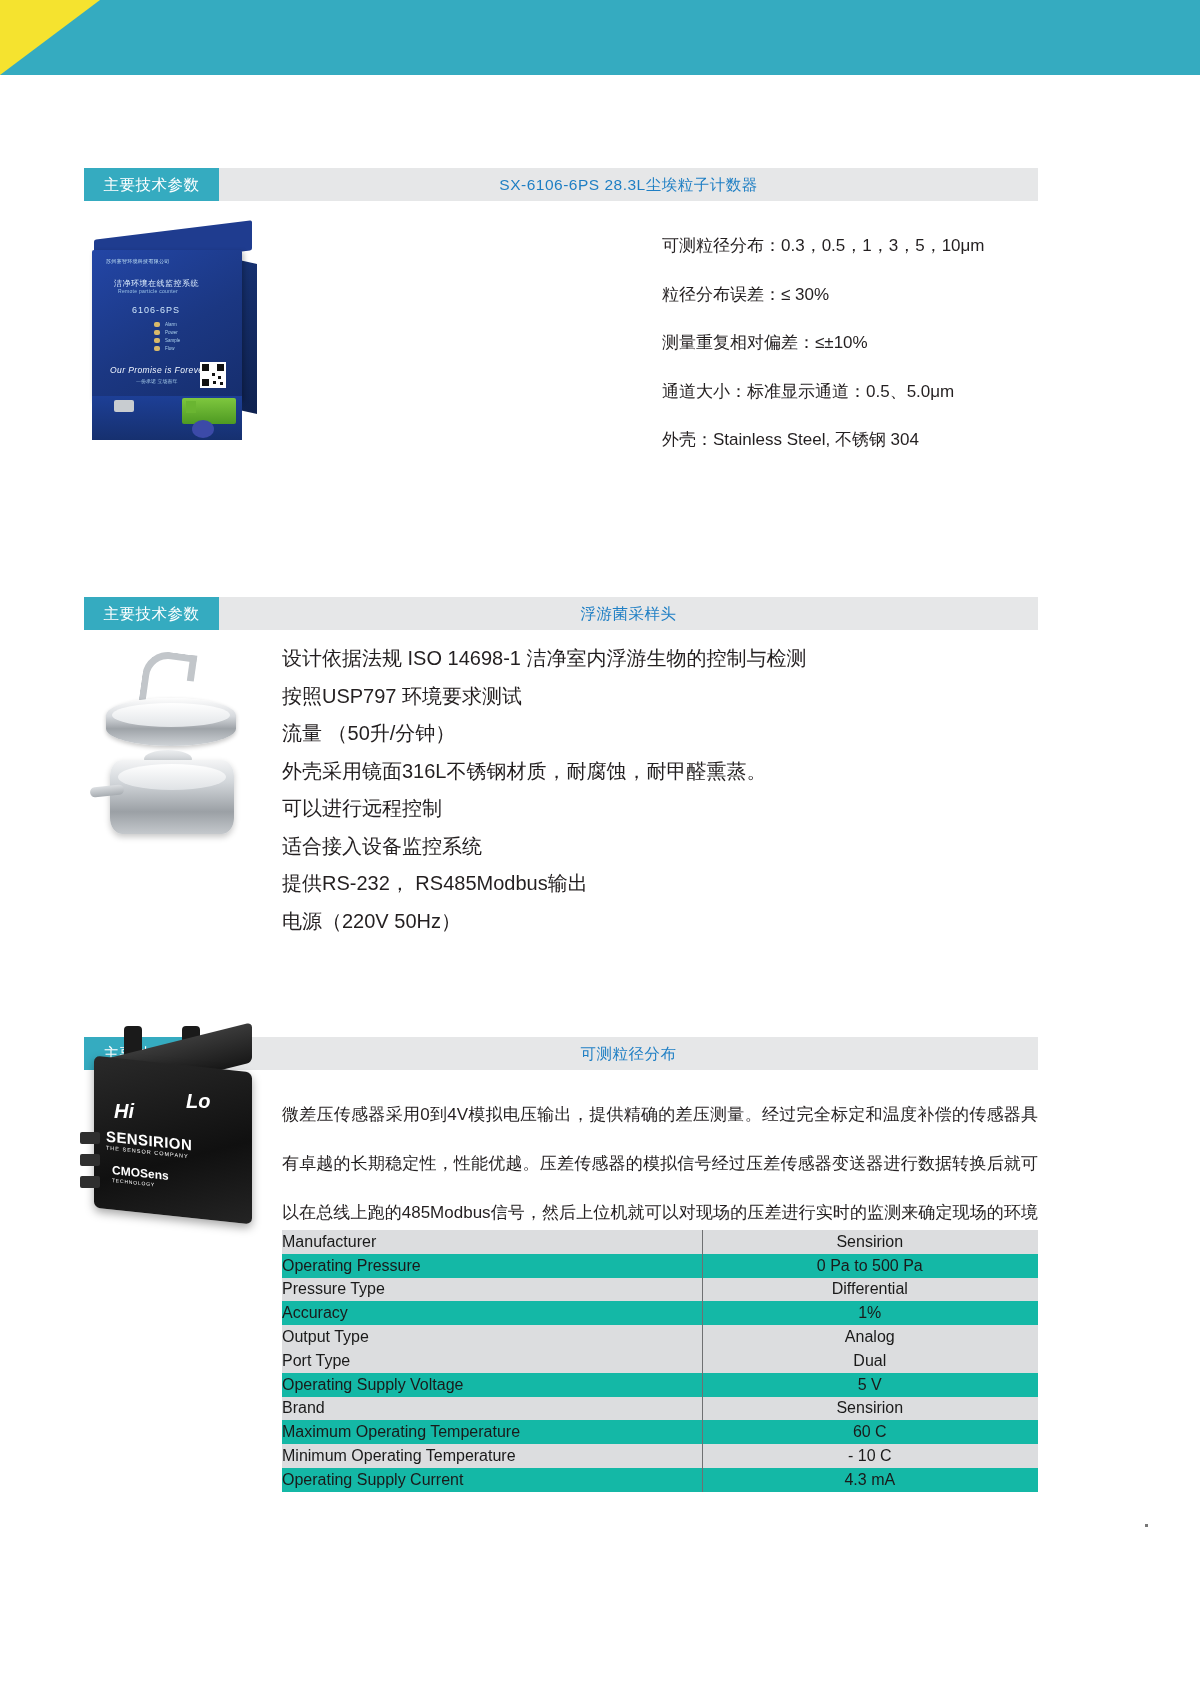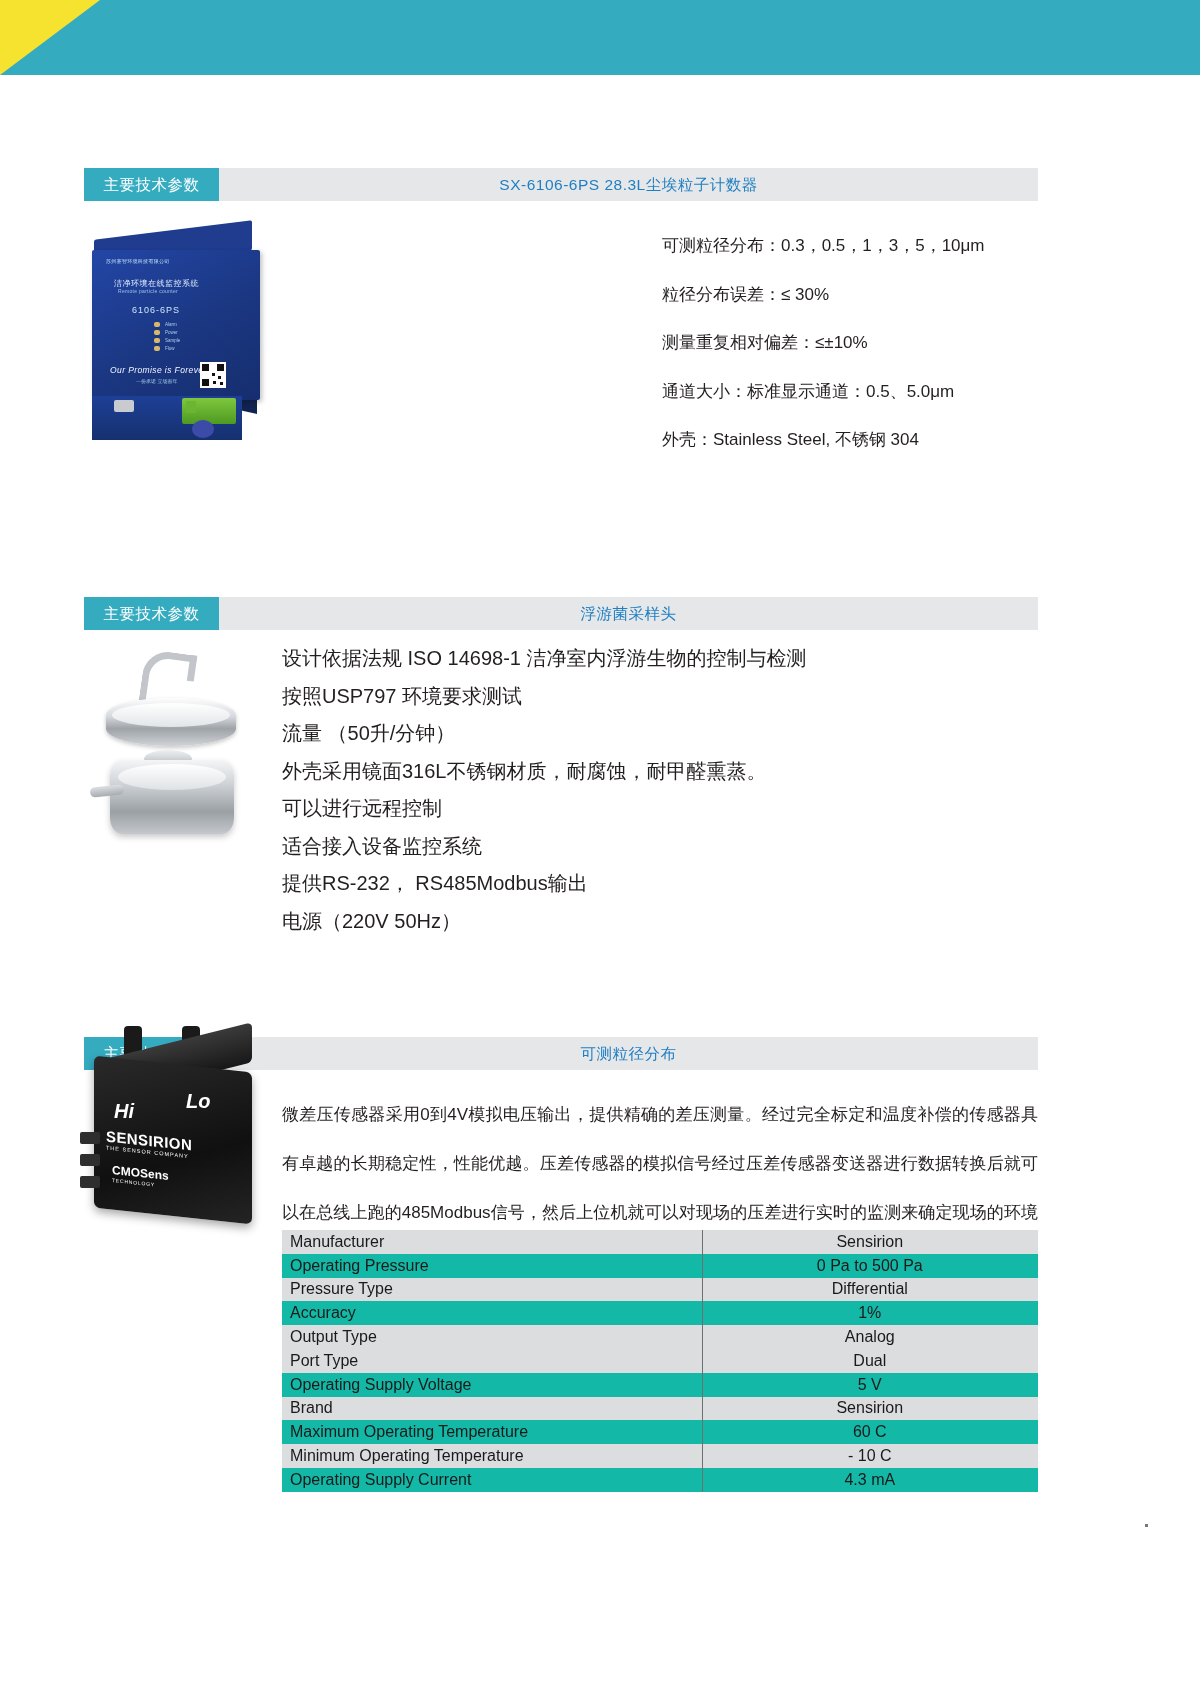--- a/index.html
+++ b/index.html
@@ -52,37 +52,37 @@
   .para { position:absolute; font-size:17px; line-height:49px; color:#231f20; text-align:justify; }
 
   
   .spec-table { position:absolute; left:282px; top:1230px; width:756px; }
   .spec-table .trow {
     position:relative; height:23.8px; display:flex; align-items:center;
     font-size:16px; color:#1a1a1a;
   }
   .spec-table .trow.odd  { background:#dcdddf; }
   .spec-table .trow.even { background:#14b8a6; }
-  .spec-table .tk { width:55.5%; padding-left:8px; white-space:nowrap; }
+  .spec-table .tk { width:55.5%; white-space:nowrap; }
   .spec-table .tv { width:44.5%; text-align:center; white-space:nowrap; }
   .spec-table .trow::after{
     content:""; position:absolute; left:55.5%; top:0; width:1px; height:100%;
     background:#6f7072;
   }
 
   
   .img-counter {
     position:absolute; left:86px; top:228px; width:176px; height:212px;
   }
   .ctr-top {
     position:absolute; left:8px; top:2px; width:158px; height:30px;
     background:#1f3c8f; transform:skewY(-7deg); border-radius:2px;
   }
   .ctr-face {
-    position:absolute; left:6px; top:22px; width:168px; height:150px;
+    position:absolute; left:6px; top:22px; width:150px; height:150px;
     background:linear-gradient(150deg,#2346a6 0%,#1b3782 55%,#162e6e 100%);
     border-radius:2px;
     box-shadow:2px 2px 5px rgba(0,0,0,.25);
   }
   .ctr-side {
     position:absolute; left:153px; top:34px; width:18px; height:150px;
     background:linear-gradient(180deg,#16306f,#0f2250);
     transform:skewY(12deg);
   }
   .ctr-logo { position:absolute; left:14px; top:8px; font-size:5px; color:#bfe0f5; letter-spacing:.3px; }

